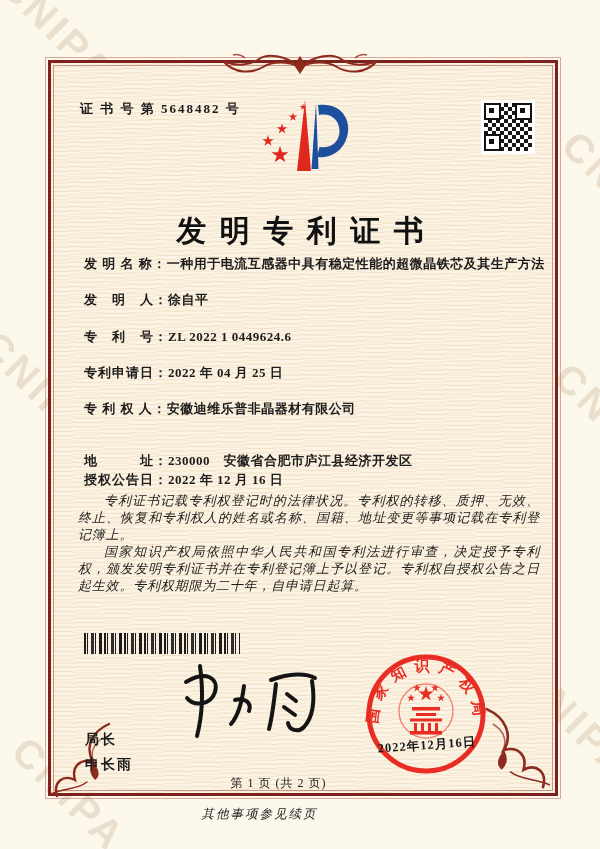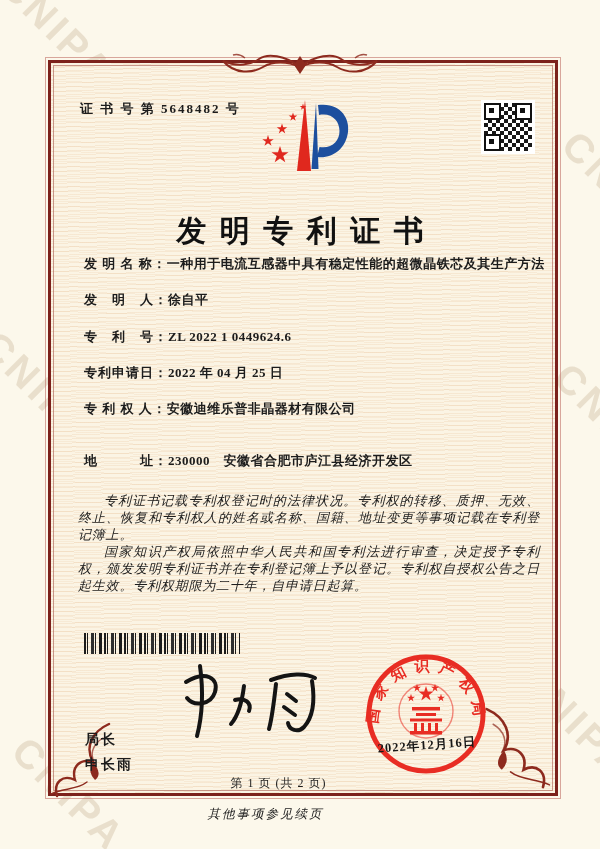--- a/index.html
+++ b/index.html
@@ -86,21 +86,21 @@
     position:absolute;left:362px;top:737px;width:130px;text-align:center;z-index:7;
     font-size:12.5px;font-weight:bold;color:#171717;transform:rotate(-4deg);
     letter-spacing:1px;
   }
   
   .page-no{
     position:absolute;left:0;top:775px;width:557px;text-align:center;z-index:5;
     font-size:12px;letter-spacing:1px;
   }
   .note{
-    position:absolute;left:16px;top:806px;width:499px;text-align:center;z-index:5;
+    position:absolute;left:10px;top:806px;width:499px;text-align:center;z-index:5;
     font-size:12.5px;font-style:italic;letter-spacing:2px;
   }
   
   .orn{position:absolute;z-index:4;pointer-events:none;}
   .orn-top{left:215px;top:50px;}
   .orn-bl{left:45px;top:718px;}
   .orn-br{left:478px;top:694px;}
 </style>
 </head>
 <body>
@@ -187,20 +187,23 @@
   <div class="frow" style="top:109px">
     <span class="flabel">专利申请日：</span><span class="fvalue">2022 年 04 月 25 日</span>
   </div>
   <div class="frow" style="top:145px">
     <span class="flabel">专 利 权 人：</span><span class="fvalue">安徽迪维乐普非晶器材有限公司</span>
   </div>
   <div class="frow" style="top:197px">
     <span class="flabel">地　　　址：</span><span class="fvalue">230000　安徽省合肥市庐江县经济开发区</span>
   </div>
   <div class="frow" style="top:216px;width:460px">
+    <span>
+      <span class="flabel">授权公告日：</span><span class="fvalue">2022 年 12 月 16 日</span>
+    </span>
   </div>
 </div>
 
 <div class="paras">
   <p>专利证书记载专利权登记时的法律状况。专利权的转移、质押、无效、终止、恢复和专利权人的姓名或名称、国籍、地址变更等事项记载在专利登记簿上。</p>
   <p>国家知识产权局依照中华人民共和国专利法进行审查，决定授予专利权，颁发发明专利证书并在专利登记簿上予以登记。专利权自授权公告之日起生效。专利权期限为二十年，自申请日起算。</p>
 </div>
 
 <div class="barcode"></div>
 

